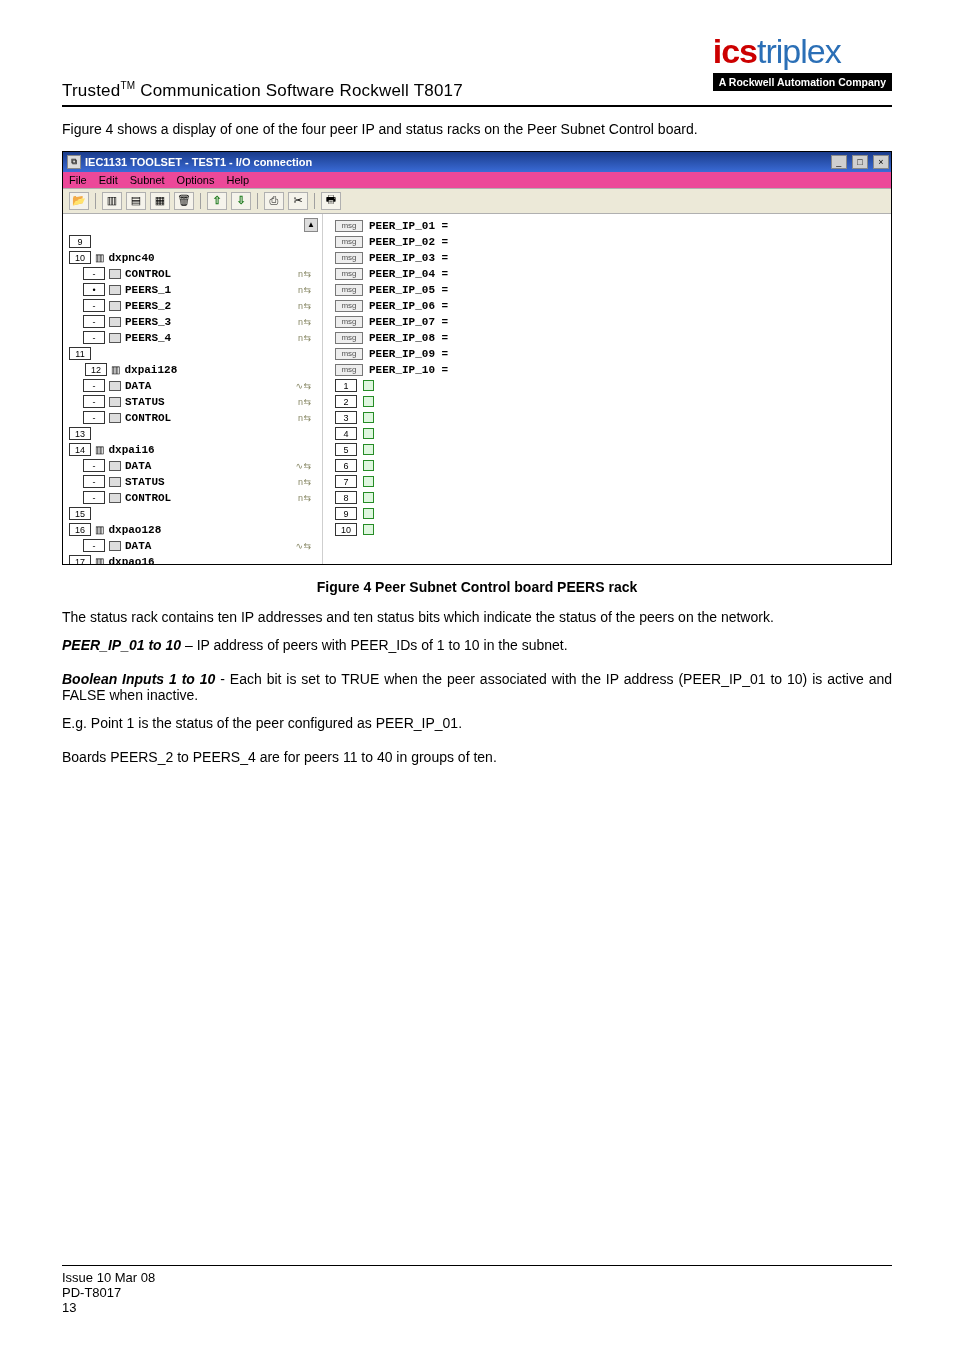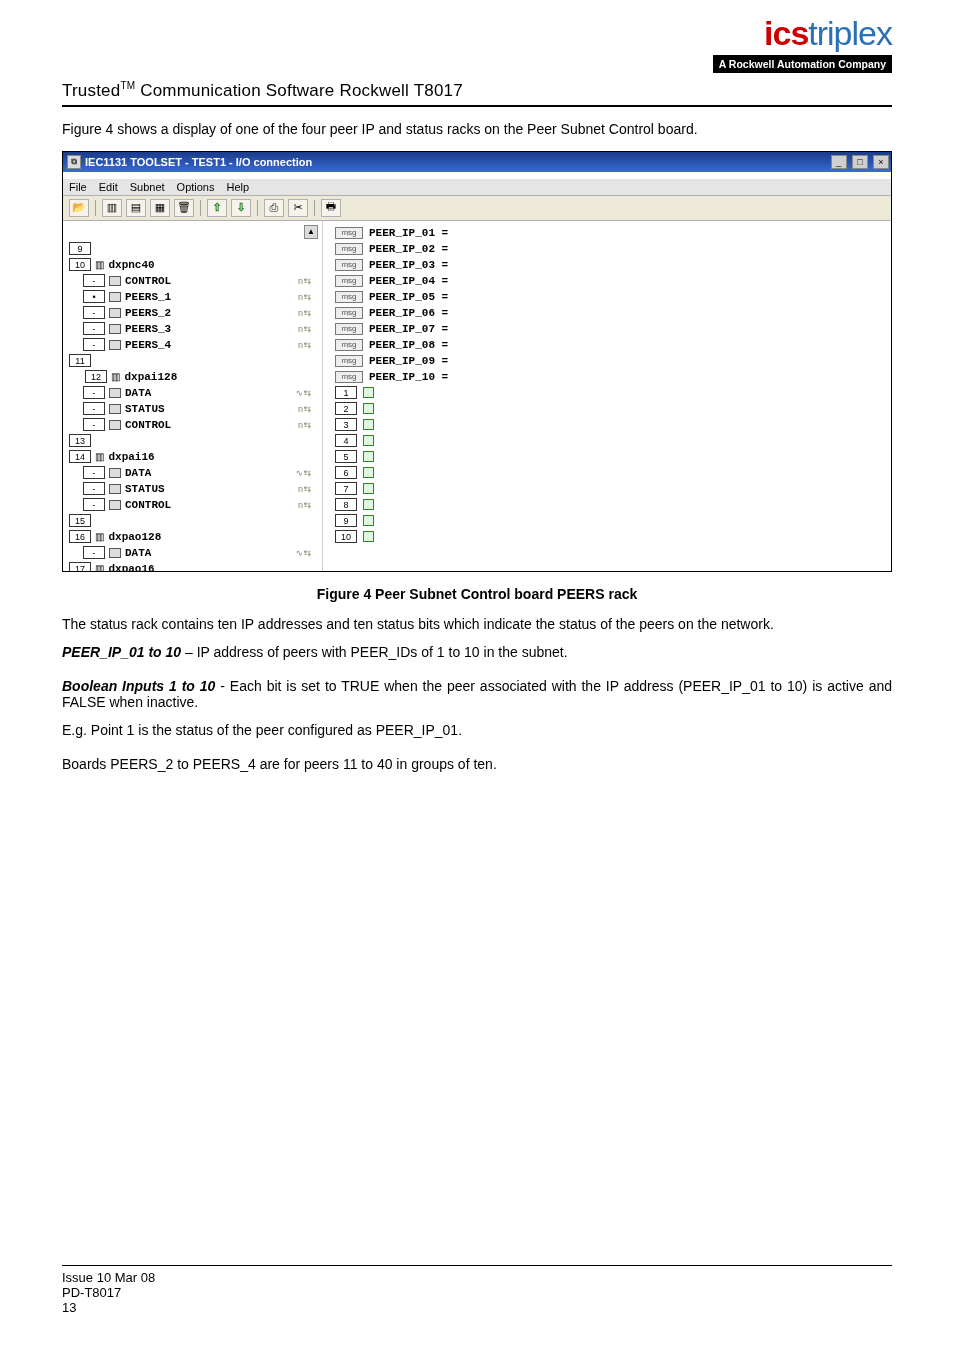--- a/index.html
+++ b/index.html
@@ -8,22 +8,22 @@
     height: 1351px;
     background: #fff;
     font-family: Arial, Helvetica, sans-serif;
     font-size: 14px;
     color: #000;
     position: relative;
     padding: 40px 62px 0 62px;
   }
   .logo-block {
     position: absolute;
-    top: 14px; right: 62px;
-    text-align: right;
+    top: 32px; right: 62px;
+    text-align: left;
   }
   .logo-text { font-size: 34px; font-weight: bold; letter-spacing: -1px; }
   .logo-ics { color: #c00; }
   .logo-triplex { color: #2b6fb6; font-weight: 400; }
   .logo-sub { background: #000; color:#fff; font-size: 10.5px; font-weight: bold; padding: 3px 6px; display:inline-block; margin-top:2px; }
   .doc-title { font-size: 17px; letter-spacing: .2px; margin-top: 40px; }
   .doc-title sup { font-size: 10px; }
   .hr { height:2px; background:#000; margin-top:4px; margin-bottom:14px; }
   .intro { font-size: 14px; margin-bottom: 14px; }
   .window {
@@ -35,21 +35,21 @@
     font-size: 11px;
   }
   .titlebar {
     background: linear-gradient(#1a3b8a,#3a6bd6);
     color:#fff; height:20px; display:flex; align-items:center; justify-content:space-between;
     padding:0 2px 0 4px;
   }
   .titlebar .t-left { display:flex; align-items:center; gap:4px; font-weight:bold; font-size:11px;}
   .titlebar .t-icon { width:14px; height:14px; background:#dcdcdc; border:1px solid #888; display:flex; align-items:center; justify-content:center; font-size:8px; color:#333;}
   .wbtn { width:16px; height:14px; background:#cfcfcf; border:1px solid #888; margin-left:2px; display:inline-flex; align-items:center; justify-content:center; font-size:9px; color:#000;}
-  .menubar { background:#e5e5e5; border-bottom:1px solid #b0b0b0; padding:2px 6px; display:flex; gap:12px; font-size:11px;margin-top:7px;}
+  .menubar { background:#ec4899; border-bottom:1px solid #b0b0b0; padding:2px 6px; display:flex; gap:12px; font-size:11px;}
   .menubar span { cursor:default; }
   .toolbar { background:#ece9d8; border-bottom:1px solid #b0b0b0; padding:3px 6px; display:flex; gap:4px; align-items:center;}
   .tbtn { width:20px; height:18px; border:1px solid #b0b0b0; background:#f5f3eb; display:flex; align-items:center; justify-content:center; font-size:11px;}
   .tsep { width:1px; height:16px; background:#a0a0a0; margin:0 2px;}
   .uparrow::before { content:"⇧"; color:#1d7a1d; font-weight:bold;}
   .downarrow::before { content:"⇩"; color:#1d7a1d; font-weight:bold;}
   .panes { display:flex; height: 350px; background:#fff; }
   .left-pane { width: 260px; border-right:1px solid #cfcfcf; padding:4px 4px 4px 6px; overflow:hidden; position:relative;}
   .right-pane { flex:1; padding:4px 4px 4px 12px;}
   .tree-row { display:flex; align-items:center; height:16px; gap:4px; white-space:nowrap;}

